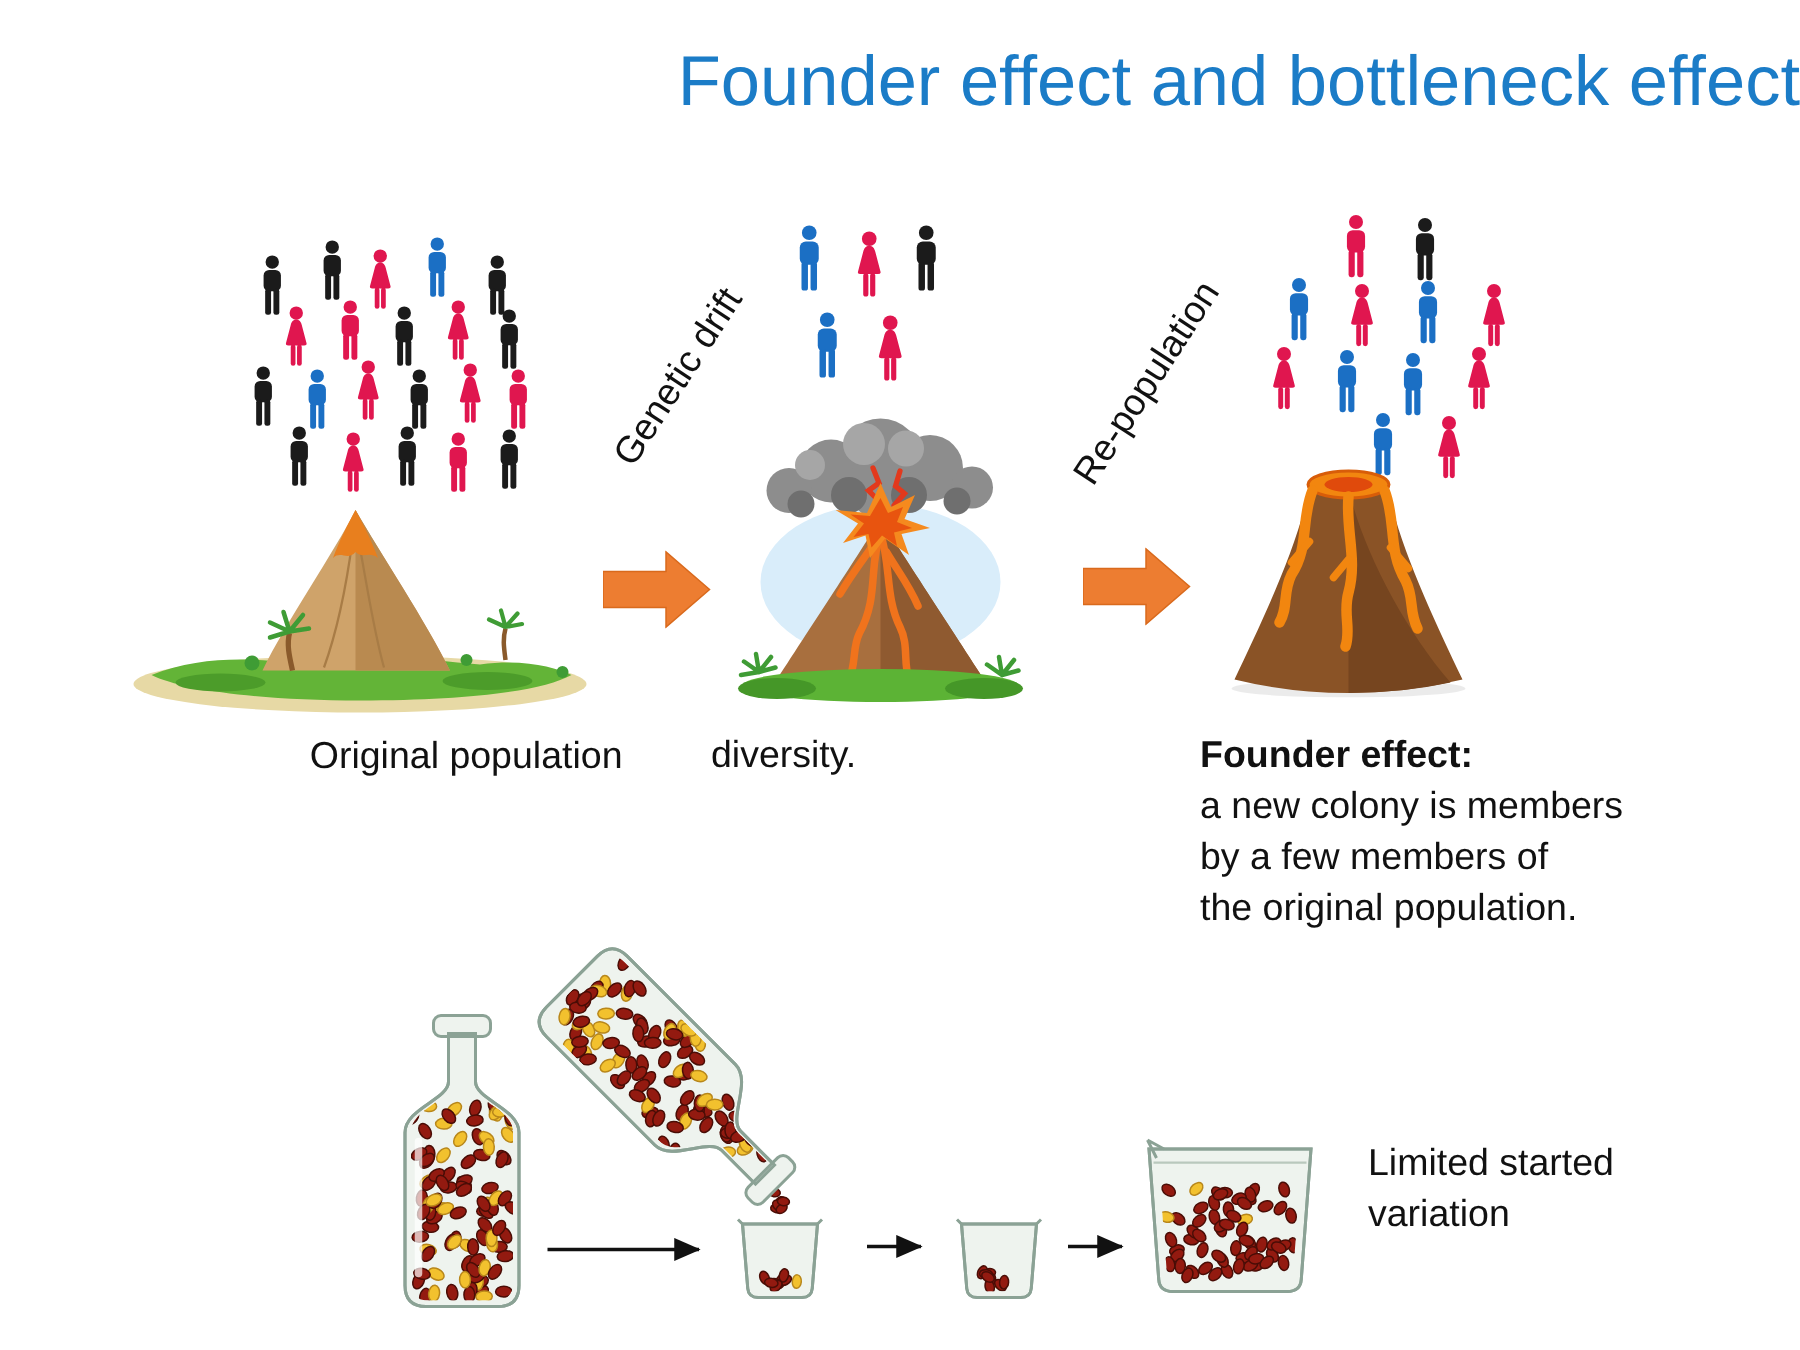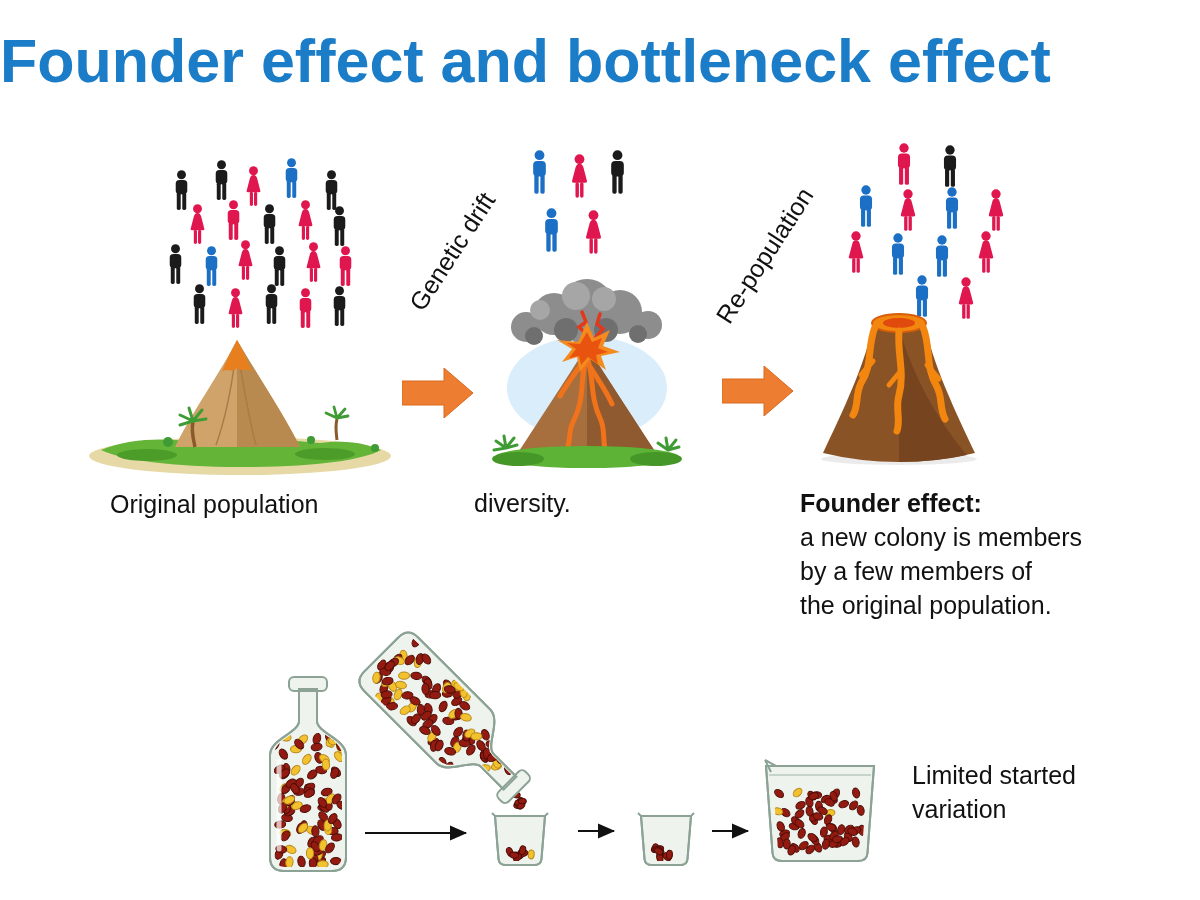--- a/index.html
+++ b/index.html
@@ -1,26 +1,26 @@
 <!DOCTYPE html>
 <html style="--title: #1b7cc7; --arrow-orange: #ed7d31; --person-black: #1b1b1b; --person-red: #e0164f; --person-blue: #1b6fc4; --bean-red: #931a10; --bean-yellow: #f2c12e;"><head>
 <meta charset="utf-8">
 <style>
   *{margin:0;padding:0;box-sizing:border-box}
   html,body{background:#fff}
   body{font-family:"Liberation Sans",sans-serif;color:#111}
   .slide{position:relative;width:1200px;height:900px;background:#ffffff;overflow:hidden}
   .abs{position:absolute;display:block}
-  .title{position:absolute;top:26px;left:0;width:100%;text-align:left;
-         font-size:61px;font-weight:700;color:var(--title,#1b7cc7);font-family:"Liberation Sans",sans-serif}
+  .title{position:absolute;top:26px;left:0;width:100%;text-align:right;
+         font-size:47px;font-weight:400;color:var(--title,#1b7cc7);font-family:"Liberation Sans",sans-serif}
   .rot{position:absolute;font-size:25px;color:#111;white-space:nowrap;
        transform:rotate(-57deg);transform-origin:center center}
   .caption{position:absolute;font-size:25px;line-height:1.36;color:#111}
   .caption .bold{font-weight:700;display:block}
-  .center{text-align:left}
+  .center{text-align:right}
   .glass{fill:#eef3ee;stroke:#8ba295;stroke-width:2}
   .glassline{fill:none;stroke:#8ba295;stroke-width:2}
 </style>
 </head>
 <body>
 
 <svg style="position:absolute;width:0;height:0" aria-hidden="true">
   <defs>
     <symbol id="icon-man" viewBox="0 0 40 80">
       <circle cx="20" cy="9" r="8.5"></circle>

